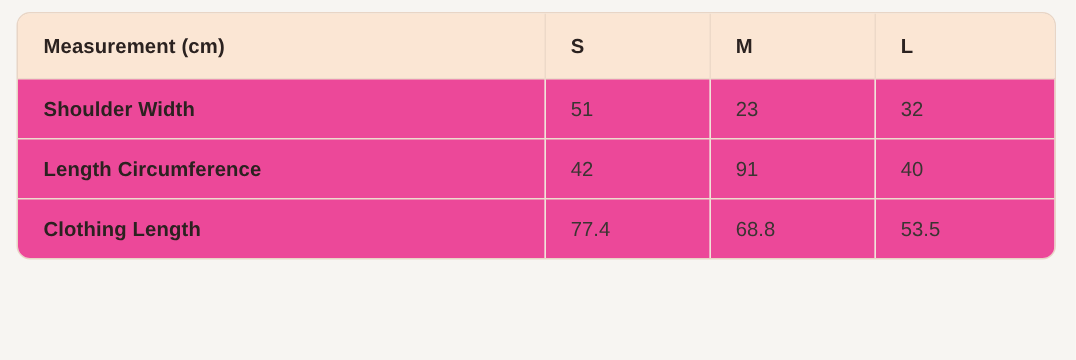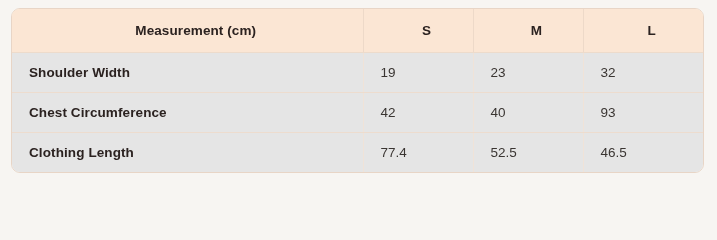--- a/index.html
+++ b/index.html
@@ -45,35 +45,35 @@
   table.size-table col.col-size    { width: 110px; }
   table.size-table col.col-last    { width: 120px; }
 
   thead tr.header-row {
     background: #fbe6d4;
     height: 43px;
   }
 
   thead th {
     background: #fbe6d4;
-    text-align: center;
+    text-align: left;
     font-size: 13.5px;
     font-weight: bold;
     color: #2b2220;
     padding: 0 0 0 17px;
     border-right: 1px solid #edd9c8;
     border-bottom: 1px solid #eddbcb;
     vertical-align: middle;
     letter-spacing: 0.1px;
   }
   thead th:last-child { border-right: none; }
 
   tbody tr.data-row {
     height: 38px;
-    background: #e5e5e5;
+    background: #ec4899;
   }
 
   tbody td {
     border-right: 1px solid #f0e3d8;
     border-bottom: 1px solid #eddcce;
     padding: 0 0 0 17px;
     vertical-align: middle;
     font-size: 13.5px;
     color: #3a3532;
   }
@@ -110,33 +110,33 @@
           <th>Measurement (cm)</th>
           <th>S</th>
           <th>M</th>
           <th>L</th>
         </tr>
       </thead>
 
       <tbody>
         <tr class="data-row">
           <td class="row-label">Shoulder Width</td>
-          <td class="value-cell">19</td>
+          <td class="value-cell">51</td>
           <td class="value-cell">23</td>
           <td class="value-cell">32</td>
         </tr>
         <tr class="data-row">
-          <td class="row-label">Chest Circumference</td>
+          <td class="row-label">Length Circumference</td>
           <td class="value-cell">42</td>
+          <td class="value-cell">91</td>
           <td class="value-cell">40</td>
-          <td class="value-cell">93</td>
         </tr>
         <tr class="data-row">
           <td class="row-label">Clothing Length</td>
           <td class="value-cell">77.4</td>
-          <td class="value-cell">52.5</td>
-          <td class="value-cell">46.5</td>
+          <td class="value-cell">68.8</td>
+          <td class="value-cell">53.5</td>
         </tr>
       </tbody>
     </table>
   </div>
 
 </div>
 
 </body></html>

